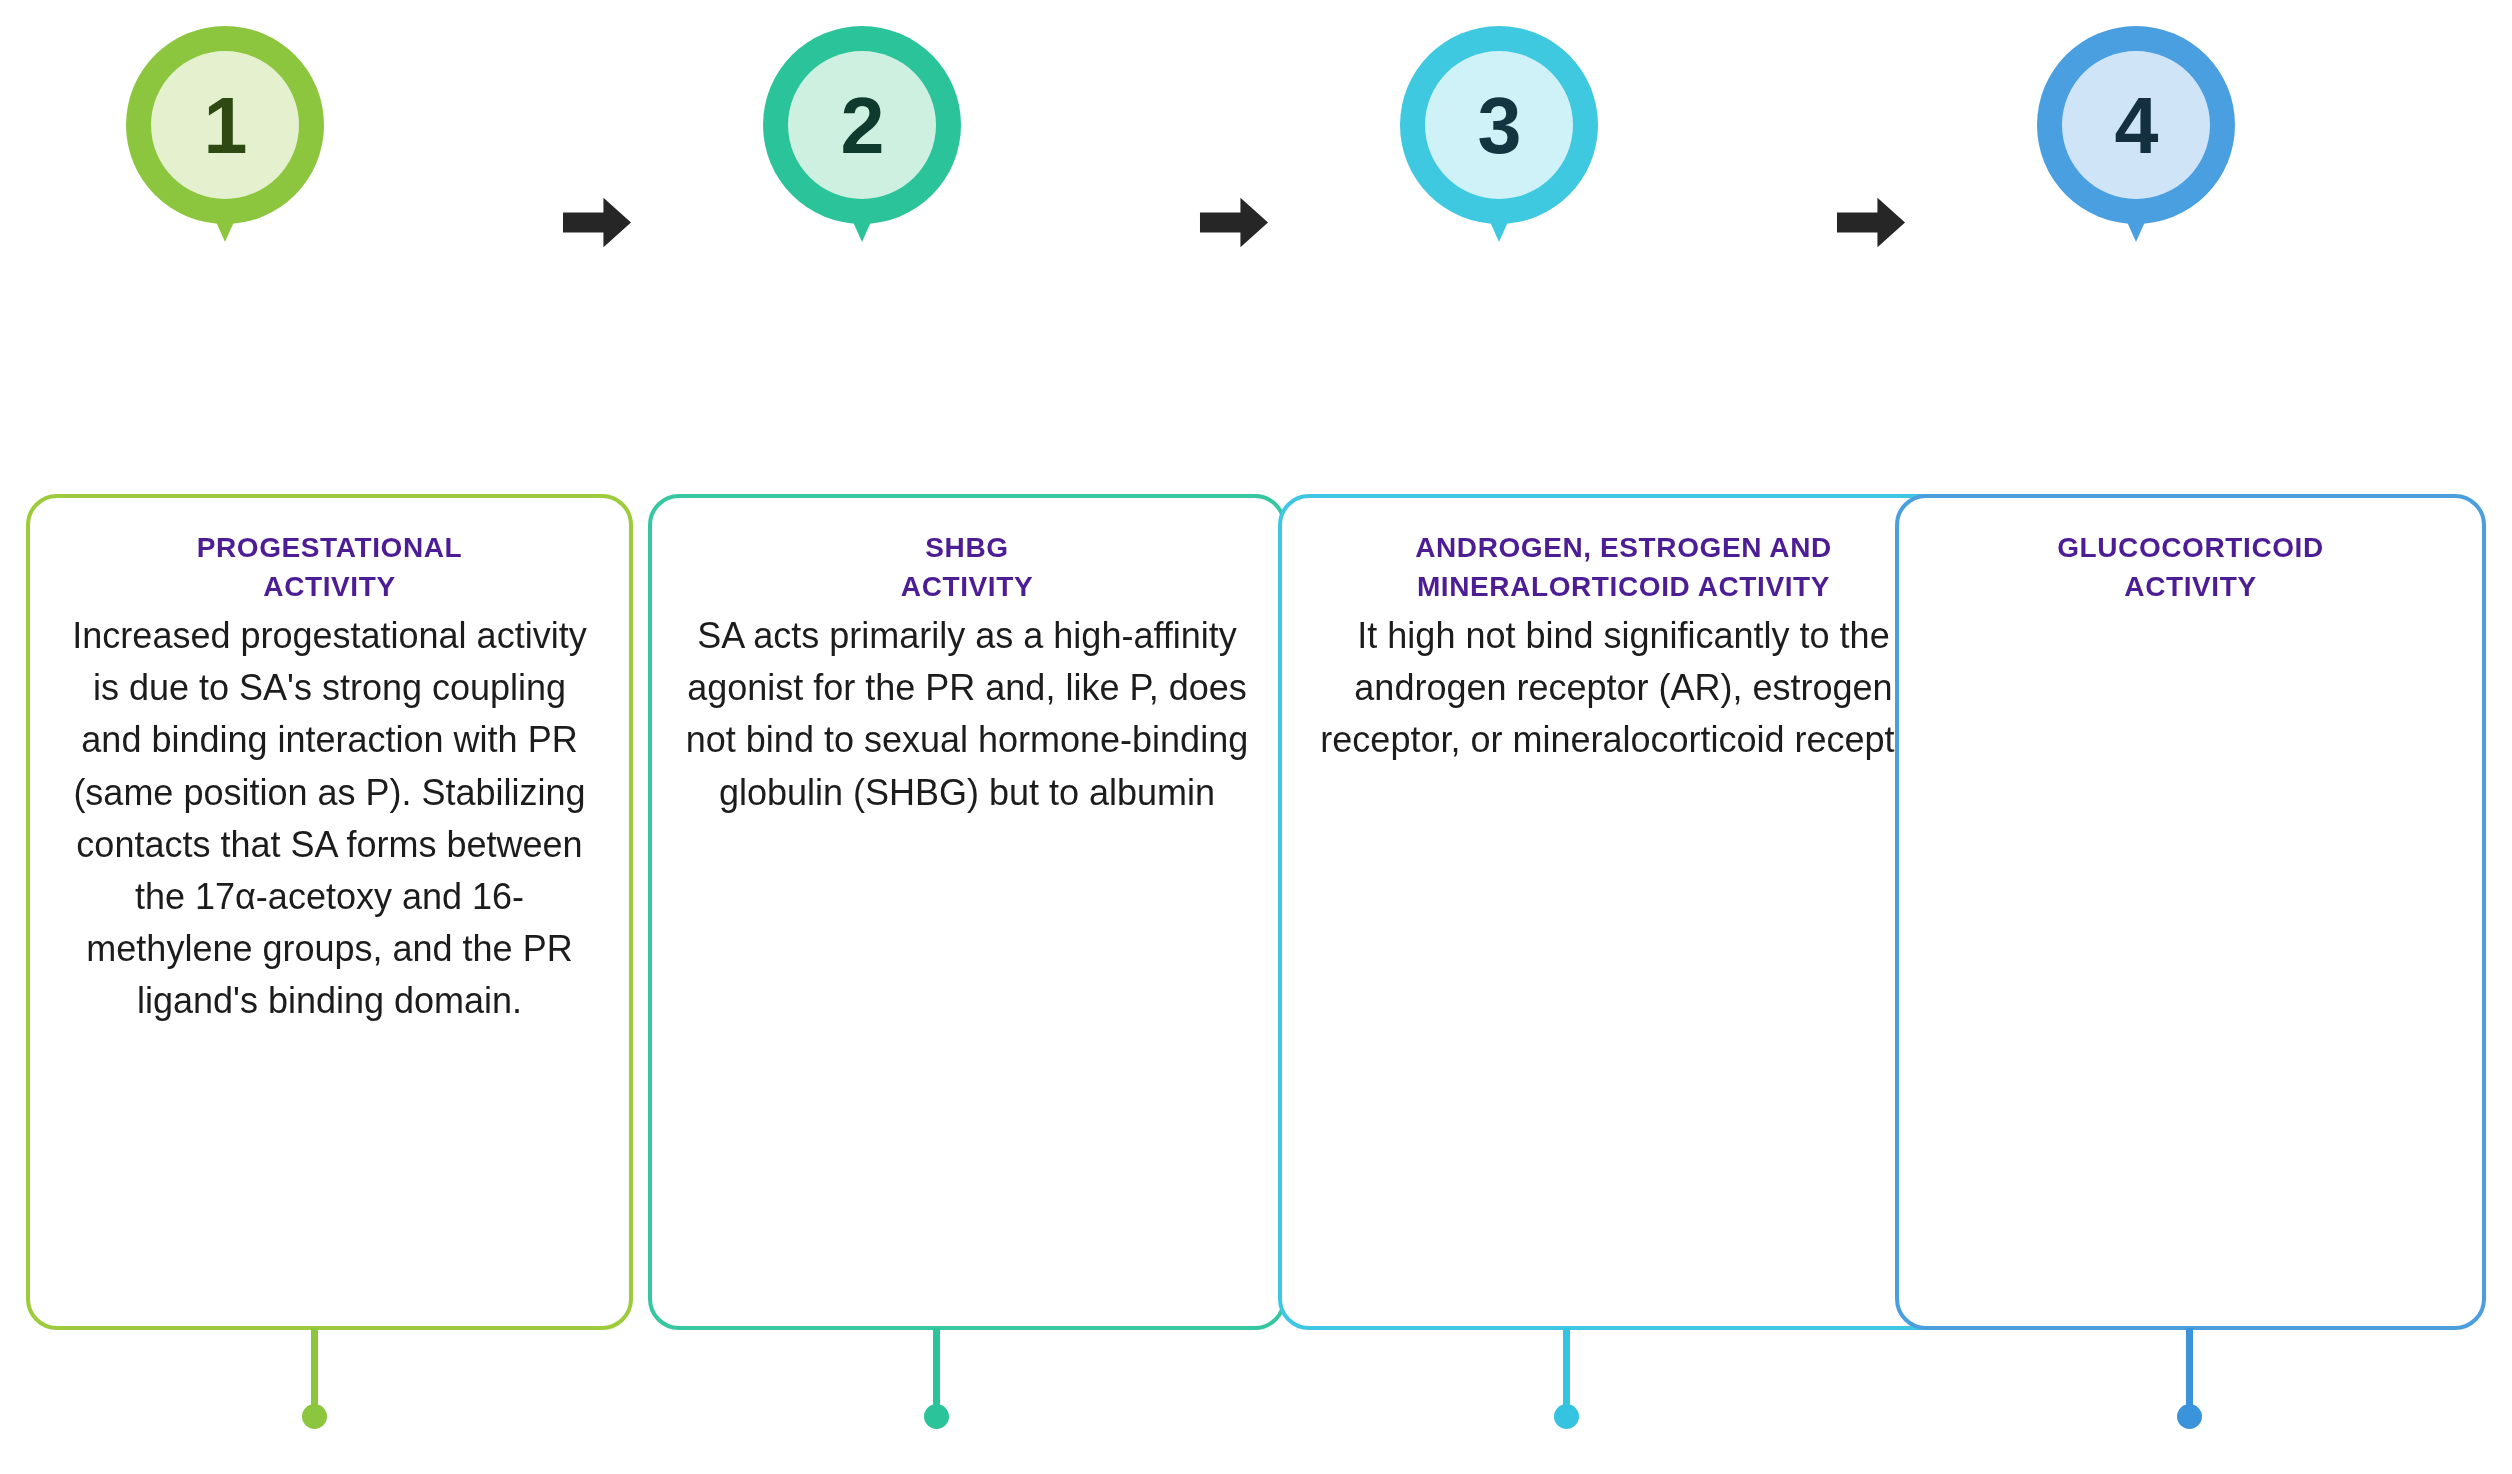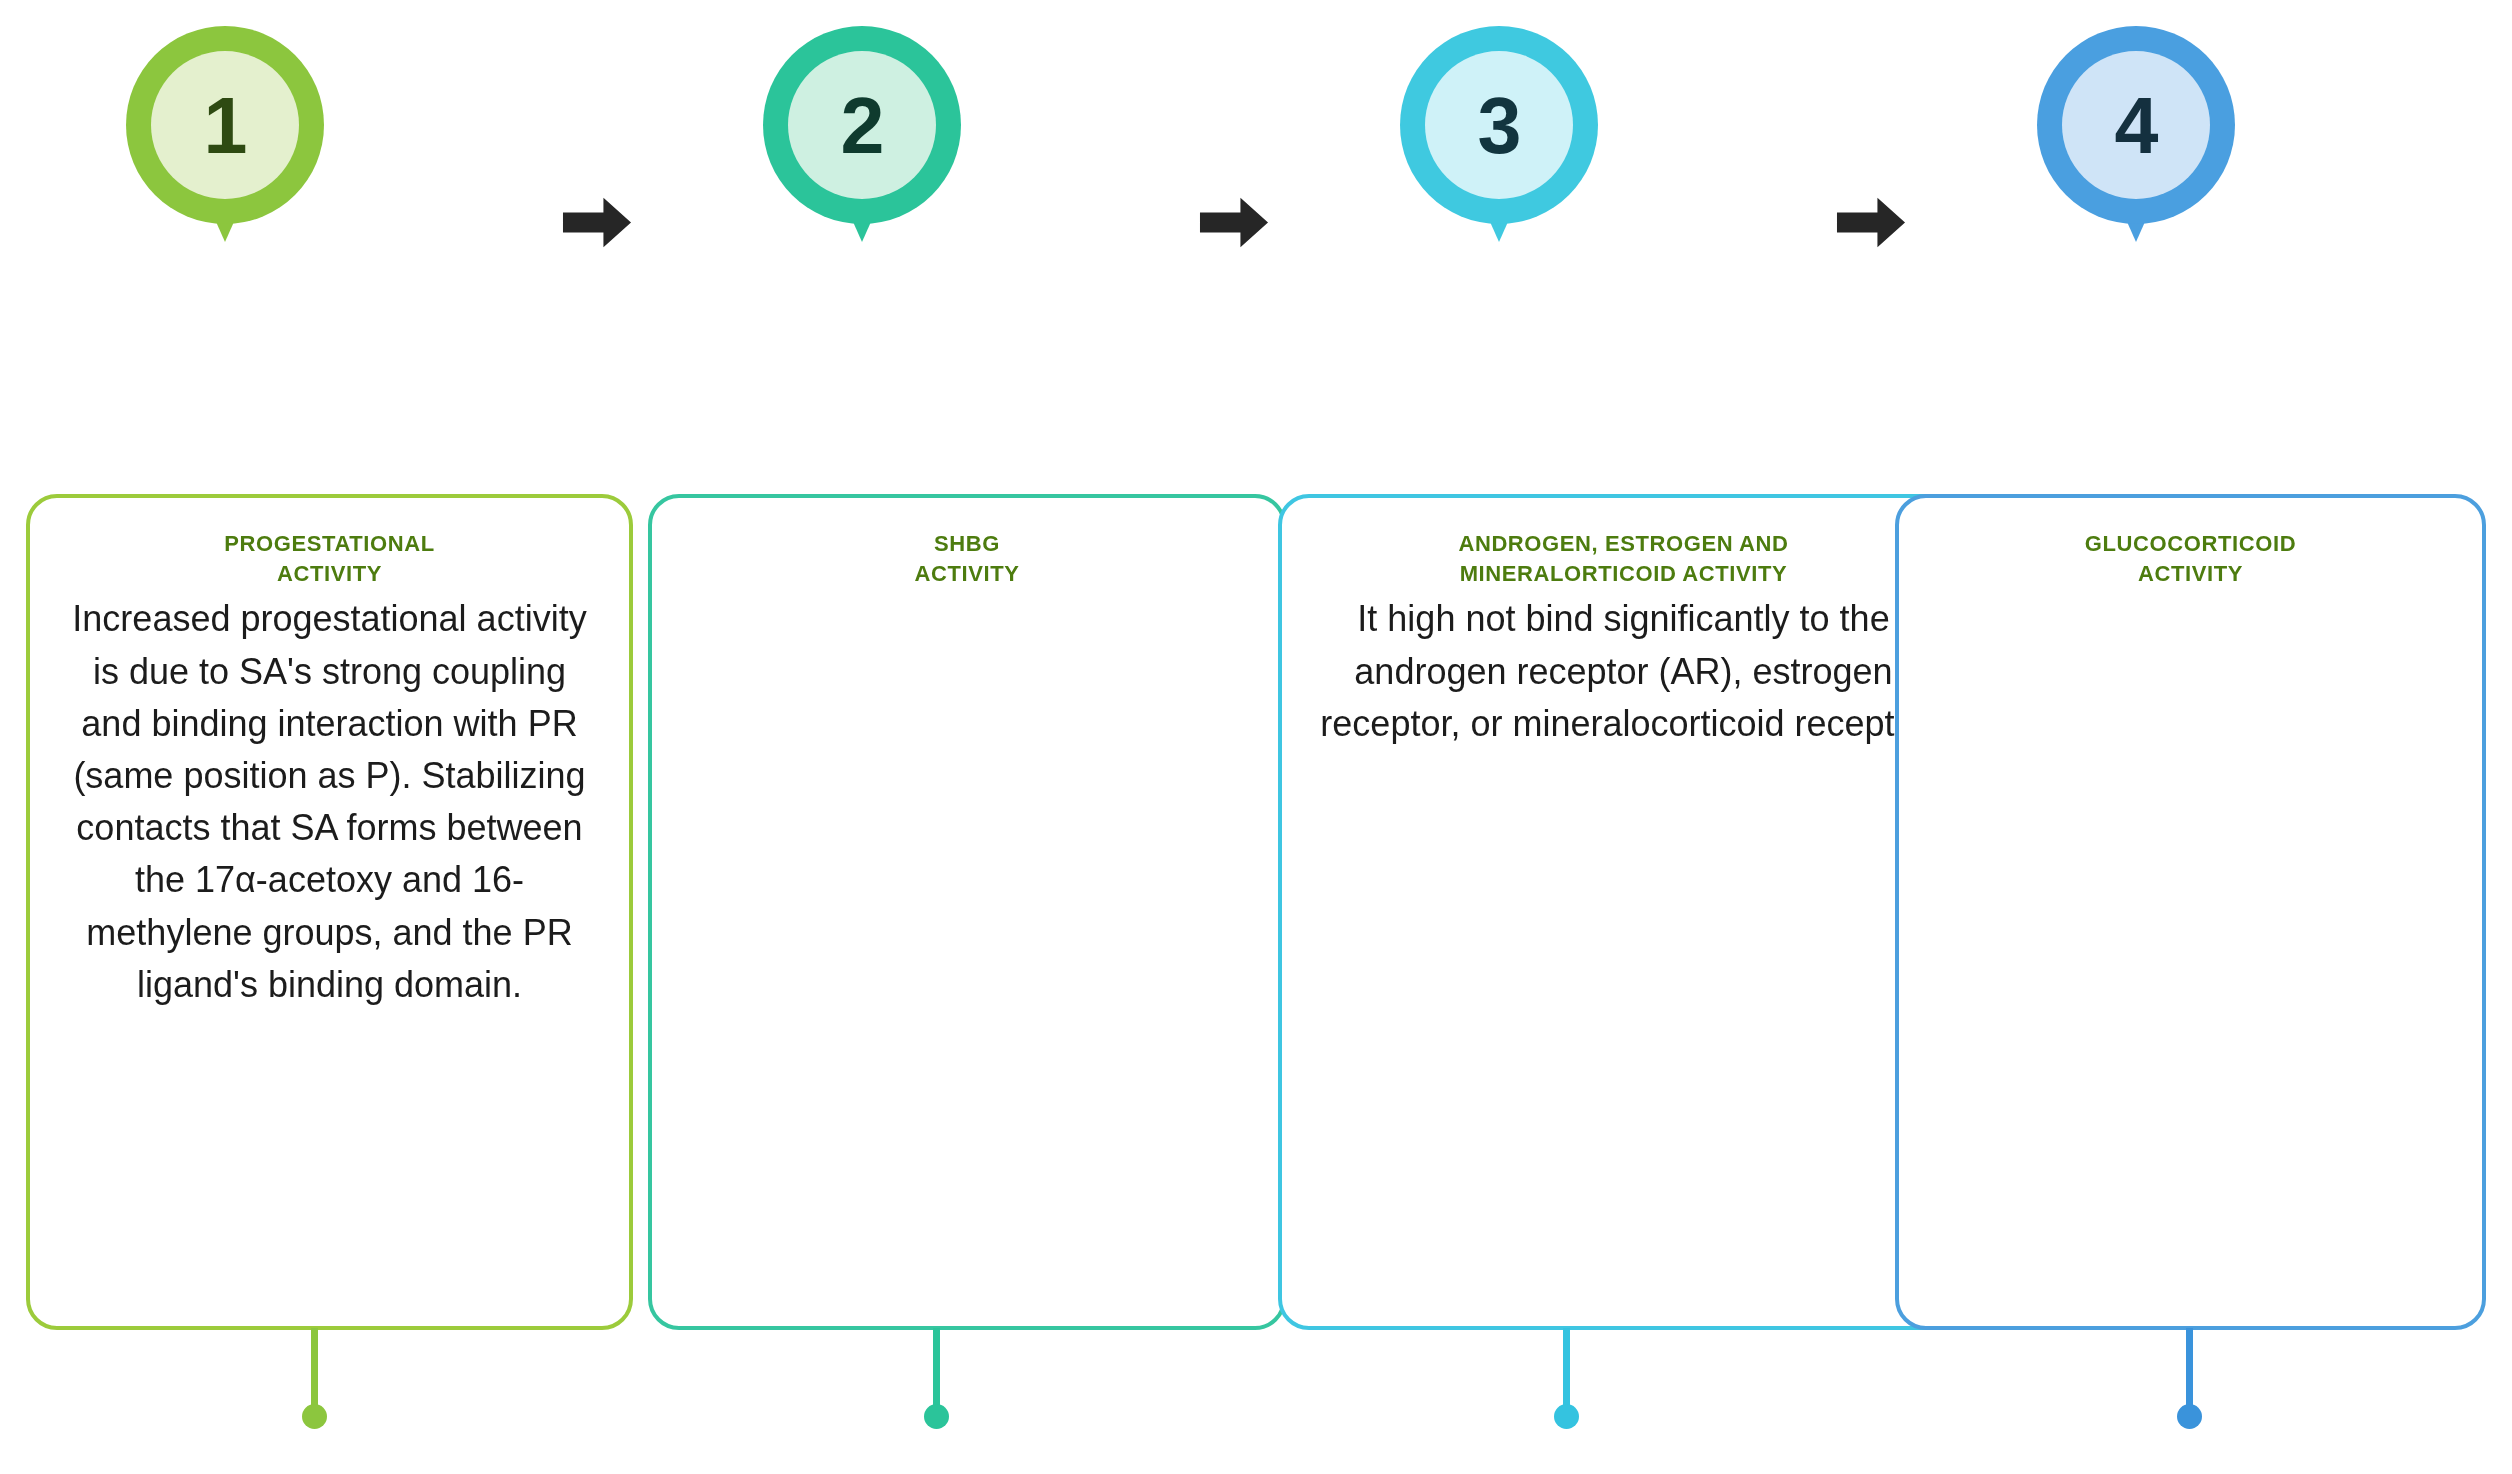--- a/index.html
+++ b/index.html
@@ -49,21 +49,21 @@
   .card{
     position:absolute;top:494px;height:836px;
     background:#ffffff;
     border-style:solid;border-width:4.6px;
     border-radius:31px;
     box-sizing:border-box;
     padding:31px 28px 18.5px 28px;
     display:flex;flex-direction:column;align-items:center;
   }
   .card-title{
-    font-size:22px;font-weight:bold;color:#4d7c0f;
+    font-size:28px;font-weight:bold;color:#4c1d95;
     text-align:center;line-height:1.38;letter-spacing:0.6px;
     white-space:pre-line;
     margin:0 0 3.7px 0;
   }
   .card-body{
     font-size:36px;color:#1c1c1c;
     text-align:center;line-height:1.45;
     margin:0;
     flex:1;display:flex;align-items:flex-start;
   }
@@ -148,20 +148,23 @@
     <div class="card-title">PROGESTATIONAL
 ACTIVITY</div>
     <div class="card-body">
       <span>Increased progestational activity is due to SA's strong coupling and binding interaction with PR (same position as P). Stabilizing contacts that SA forms between the 17α-acetoxy and 16-methylene groups, and the PR ligand's binding domain.</span>
     </div>
   </div>
 
   <div class="card" style="left:648px;width:638px;border-color:#36C6A0;">
     <div class="card-title">SHBG
 ACTIVITY</div>
+    <div class="card-body">
+      <span>SA acts primarily as a high-affinity agonist for the PR and, like P, does not bind to sexual hormone-binding globulin (SHBG) but to albumin</span>
+    </div>
   </div>
 
   <div class="card" style="left:1278px;width:691px;border-color:#3FC6E2;">
     <div class="card-title">ANDROGEN, ESTROGEN AND
 MINERALORTICOID ACTIVITY</div>
     <div class="card-body">
       <span>It high not bind significantly to the androgen receptor (AR), estrogen receptor, or mineralocorticoid receptor</span>
     </div>
   </div>
 

